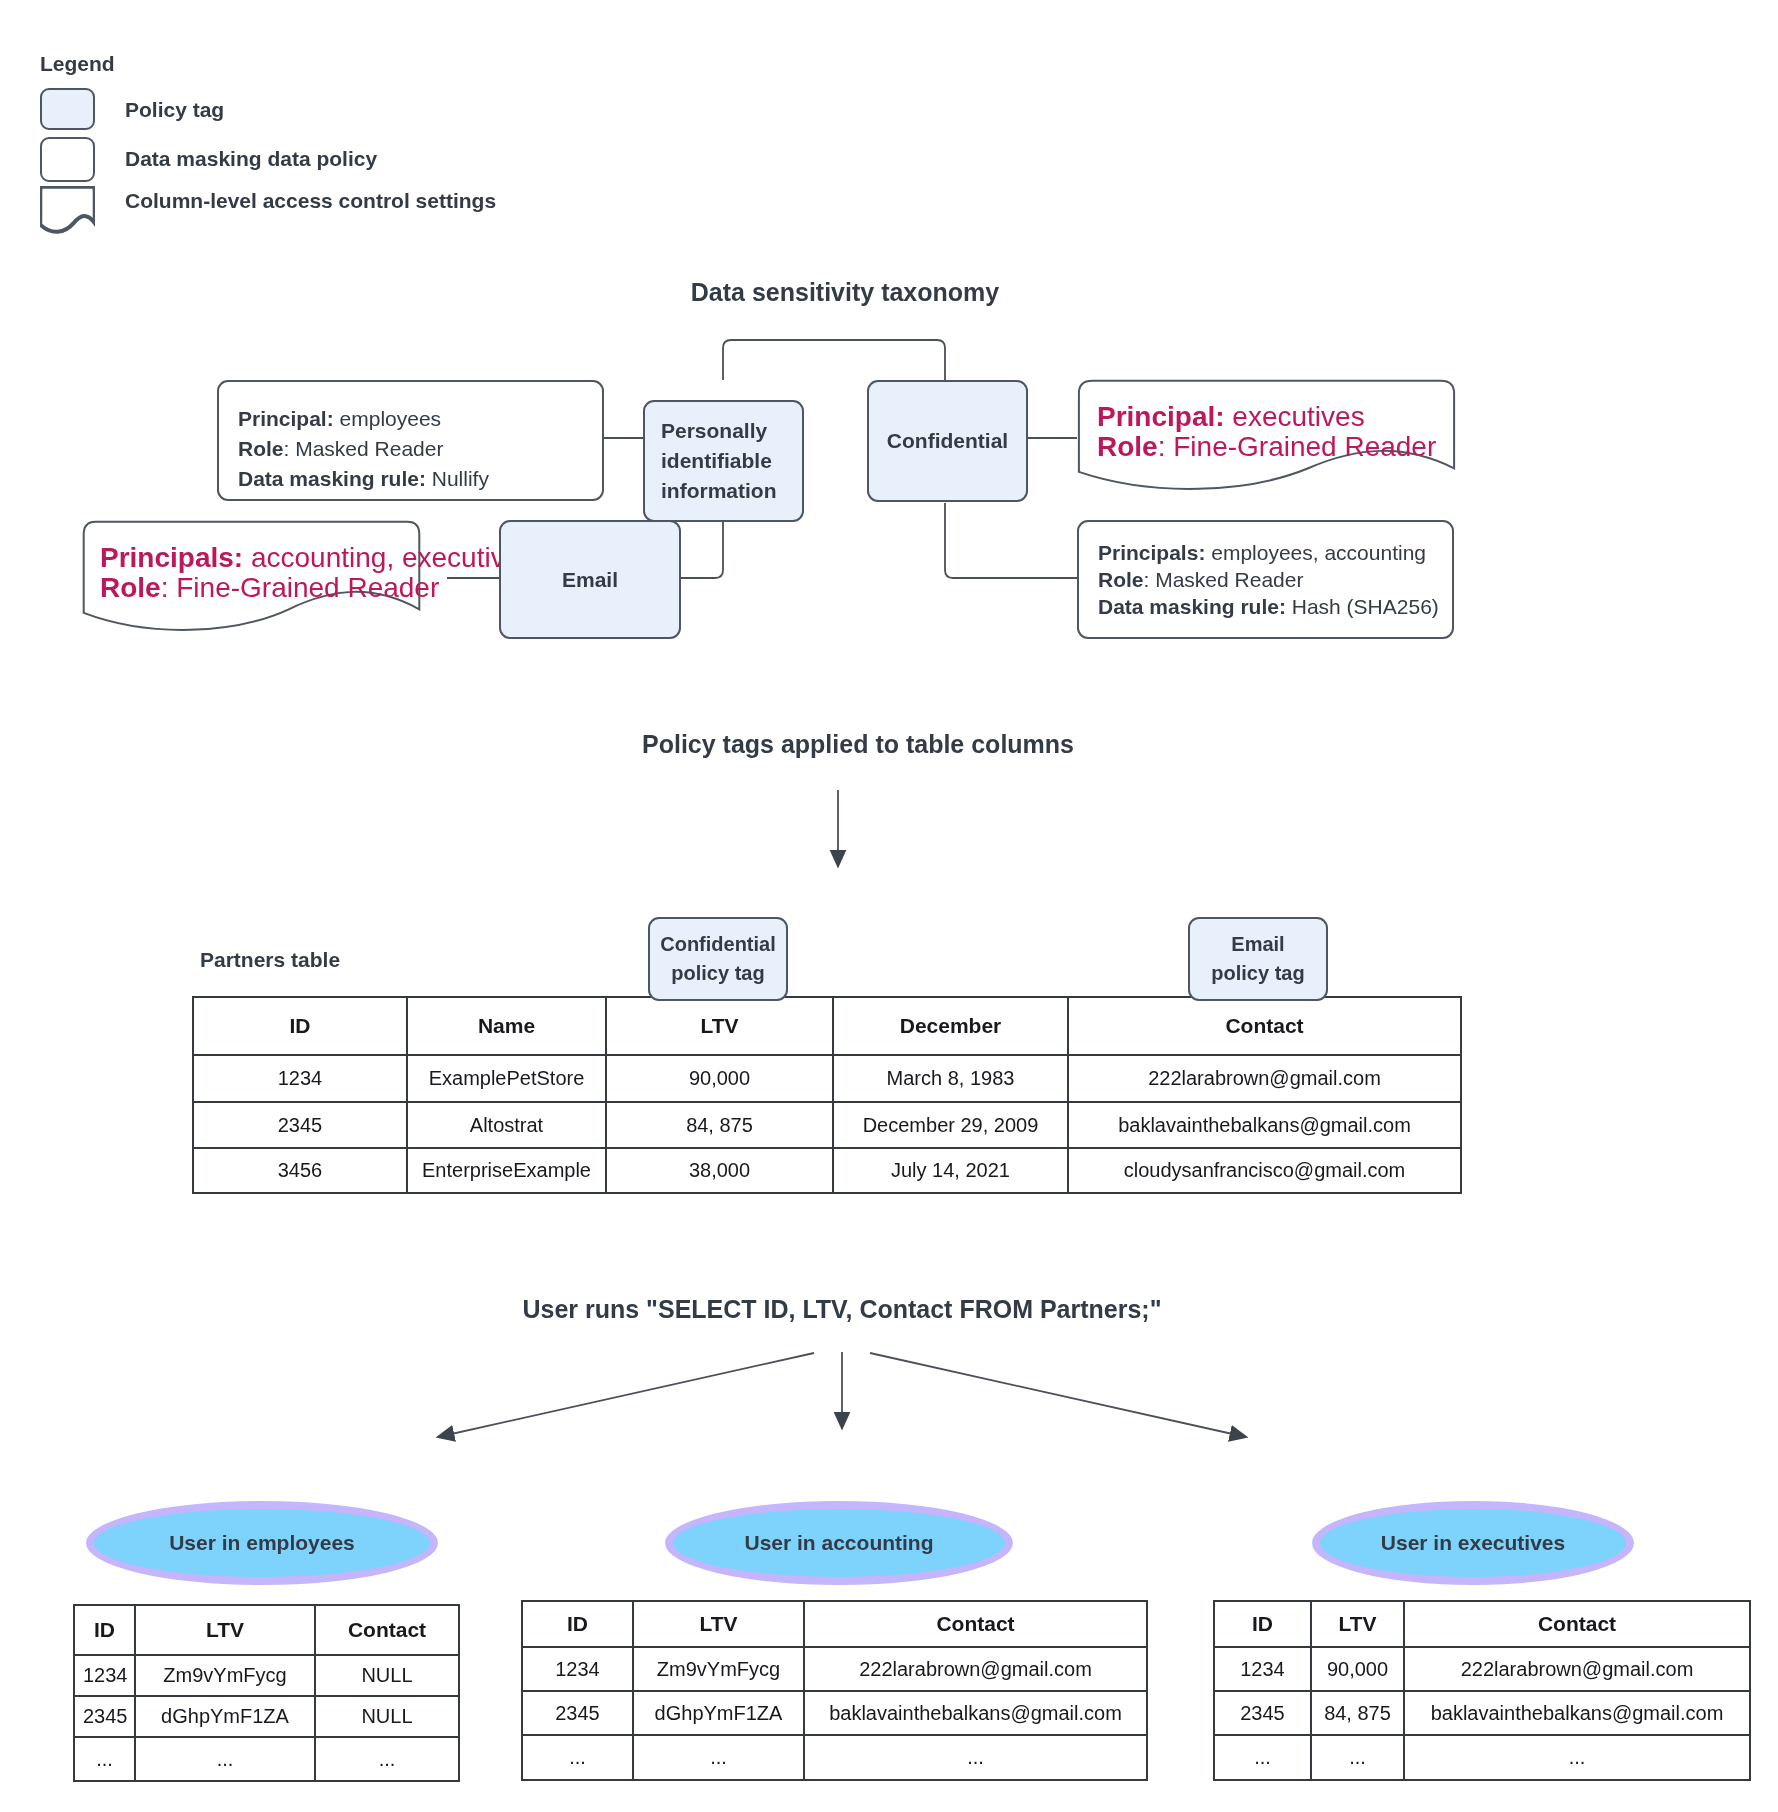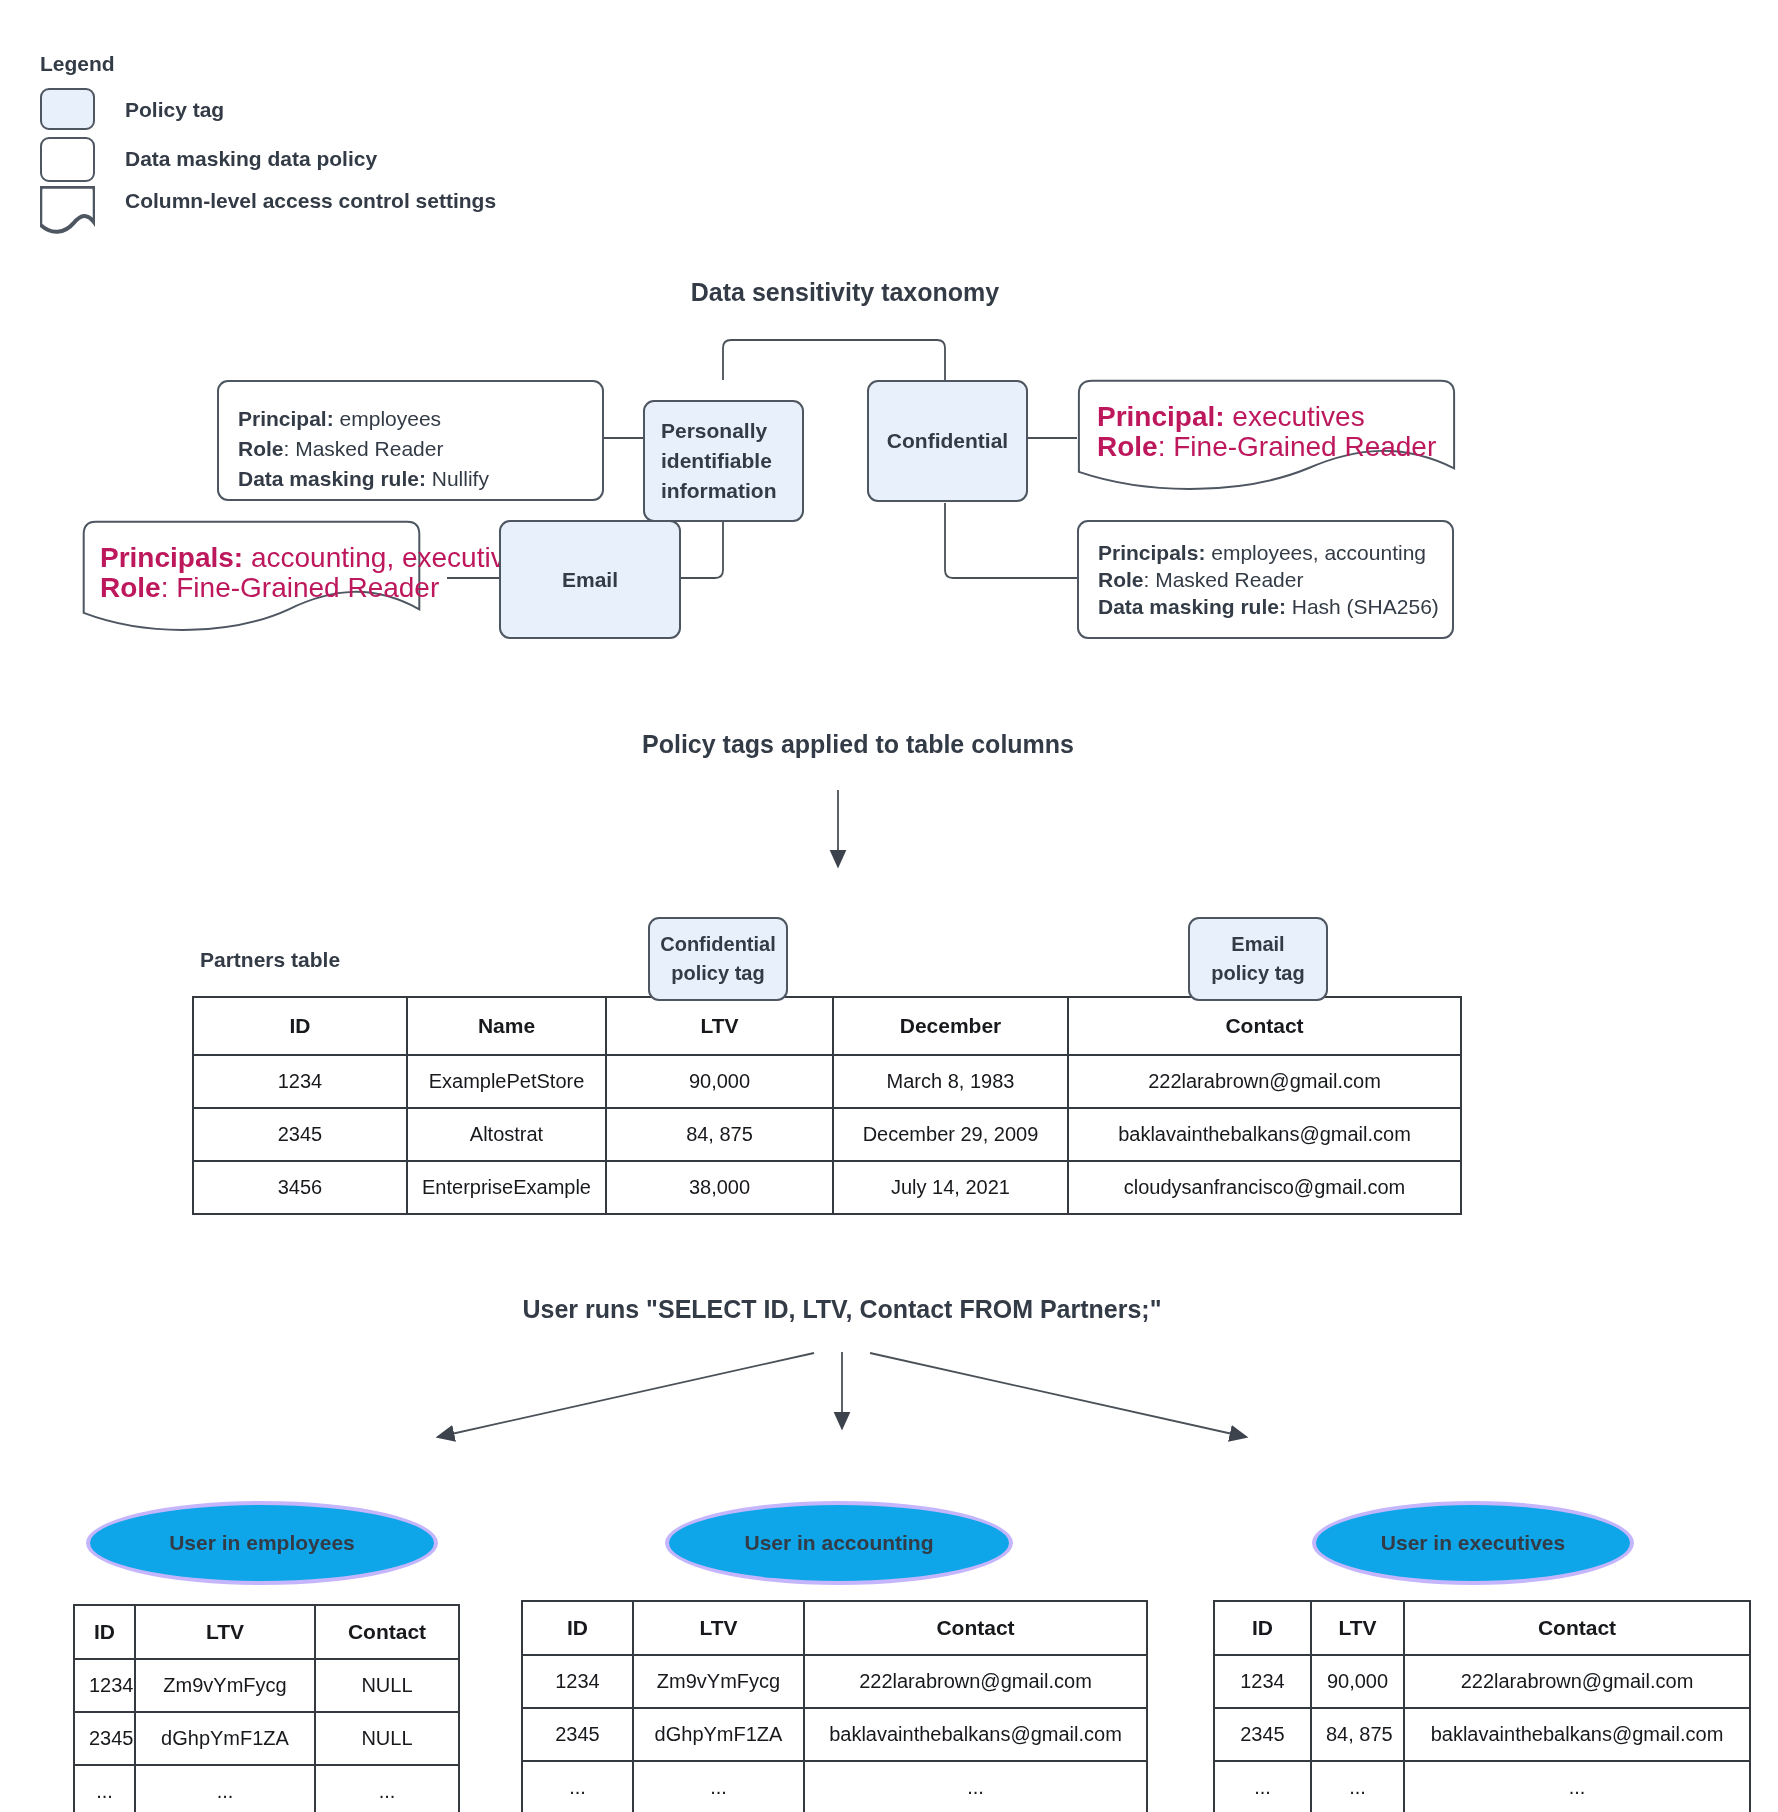--- a/index.html
+++ b/index.html
@@ -26,25 +26,25 @@
   }
   .policy-box .pline,.doc-text .pline{line-height:30px;white-space:nowrap;}
   .doc-shape{position:absolute;z-index:2;}
   .doc-shape svg{position:absolute;left:0;top:0;width:100%;height:100%;}
   .doc-text{position:relative;z-index:1;font-size:28px;color:#be185d;}
   .pline b{font-weight:bold;}
   table{border-collapse:collapse;table-layout:fixed;background:#fff;}
   .dtable{position:absolute;z-index:1;}
   .dtable th,.dtable td{
     border:2px solid #343a40;text-align:center;vertical-align:middle;
-    font-size:20px;color:#17191c;padding:14px;overflow:hidden;white-space:nowrap;
+    font-size:20px;color:#17191c;padding:8px;overflow:hidden;white-space:nowrap;
   }
   .dtable th{font-size:21px;font-weight:bold;}
   .ellipse{
-    position:absolute;background:#0ea5e9;border:4px solid #c4b5fd;border-radius:50%;
+    position:absolute;background:#7dd3fc;border:8px solid #c4b5fd;border-radius:50%;
     display:flex;align-items:center;justify-content:center;
     font-size:21px;font-weight:bold;color:#333b46;z-index:1;box-sizing:border-box;
   }
   .legend-label{position:absolute;font-size:21px;font-weight:bold;color:#333b46;white-space:nowrap;}
   .legend-swatch{position:absolute;box-sizing:border-box;}
   .sw-rect{background:#fff;border:2px solid #4d5661;border-radius:9px;}
   .sw-tag{background:#e8f1fb;border:2px solid #4d5661;border-radius:9px;}
 </style>
 </head>
 <body>

